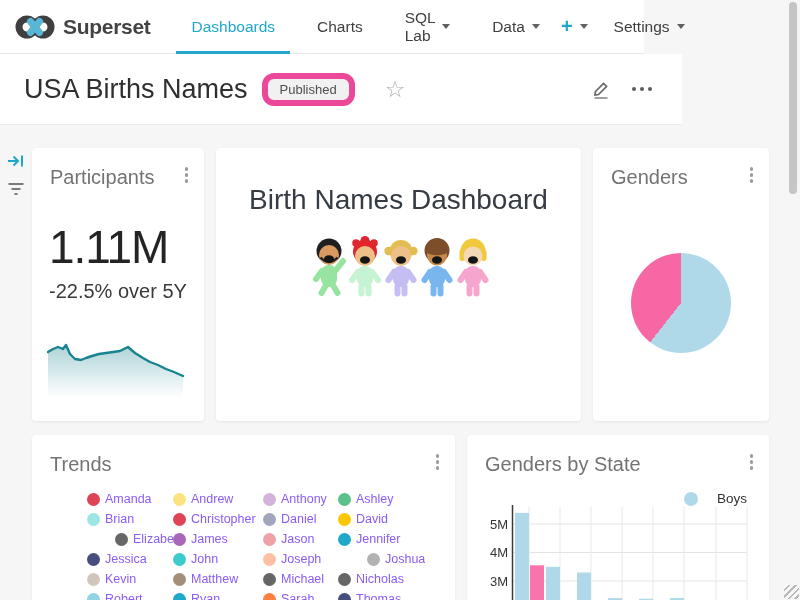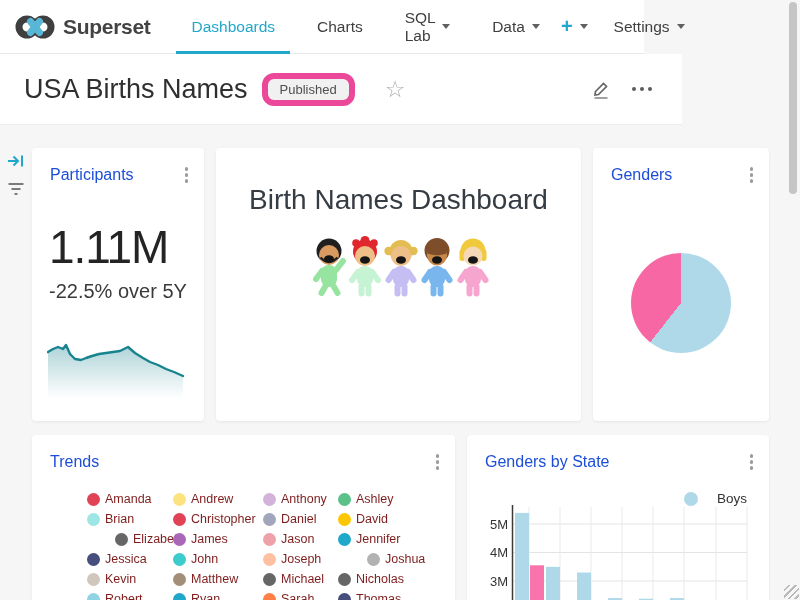--- a/index.html
+++ b/index.html
@@ -41,38 +41,38 @@
 
   
   .card { position:absolute; background:#fff; border-radius:4px;
           box-shadow:0 1px 3px rgba(0,0,0,0.07); overflow:hidden; }
   #card-participants { left:32px;  top:148px; width:172px; height:273px; }
   #card-markdown     { left:216px; top:148px; width:365px; height:273px; }
   #card-genders      { left:593px; top:148px; width:176px; height:273px; }
   #card-trends       { left:32px;  top:435px; width:423px; height:260px; }
   #card-gbs          { left:467px; top:435px; width:302px; height:260px; }
 
-  .card-title { position:absolute; top:18px; left:18px; font-size:16px; font-weight:500; color:#1d4ed8; }
+  .card-title { position:absolute; top:18px; left:18px; font-size:20px; font-weight:500; color:#737373; }
   .kebab-v { position:absolute; top:16px; right:13px; display:flex; flex-direction:column;
              gap:2.5px; cursor:pointer; padding:3px; }
   .kebab-v i { width:3.5px; height:3.5px; border-radius:50%; background:#9c9c9c; }
 
   .big-number { position:absolute; left:17px; top:72px; font-size:46px; font-weight:500;
                 color:#242424; letter-spacing:-1px; }
   .subheader  { position:absolute; left:17px; top:132px; font-size:20px; color:#3a3a3a; }
   .spark-wrap { position:absolute; left:15px; top:192px; }
 
   .markdown-heading { position:absolute; top:36px; left:0; width:100%; text-align:center;
                       font-size:28px; font-weight:500; color:#363c44; }
   .kids { position:absolute; left:93px; top:88px; }
 
   .pie { position:absolute; left:38px; top:105px; width:100px; height:100px; border-radius:50%; }
 
   .legend-item { position:absolute; display:flex; align-items:center; gap:5px;
-                 font-size:12.5px; color:#7f1d1d; height:14px; cursor:pointer; white-space:nowrap; }
+                 font-size:12.5px; color:#8b5cf6; height:14px; cursor:pointer; white-space:nowrap; }
   .legend-dot  { width:13px; height:13px; border-radius:50%; flex:none; }
 
   .gbs-legend { position:absolute; top:56px; right:22px; display:flex; align-items:center;
                 gap:19px; font-size:13.5px; color:#333; cursor:pointer; }
   .gbs-legend .legend-dot { width:14px; height:14px; }
   .gbs-chart { position:absolute; left:0; top:0; }
 
   
   .scroll-thumb { position:absolute; right:3px; top:2px; width:8px; height:192px;
                   background:#c5c5c5; border-radius:4px; z-index:10; cursor:pointer; }

